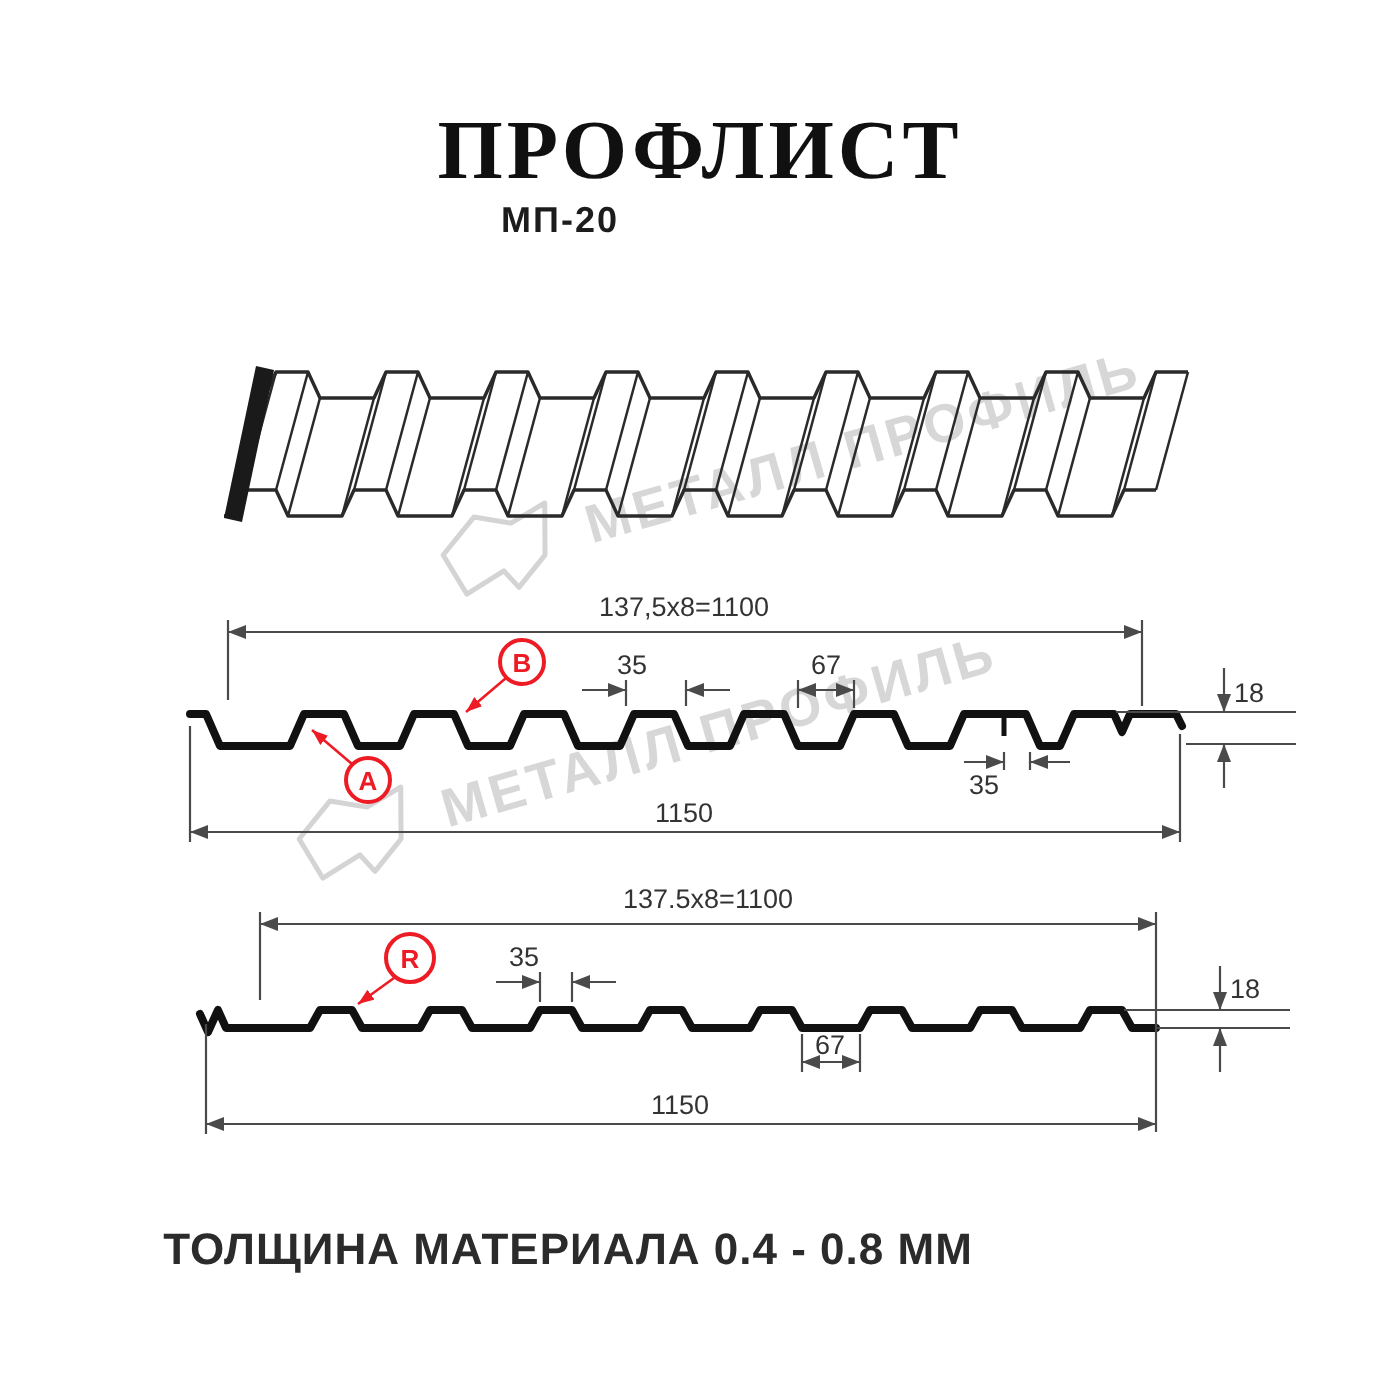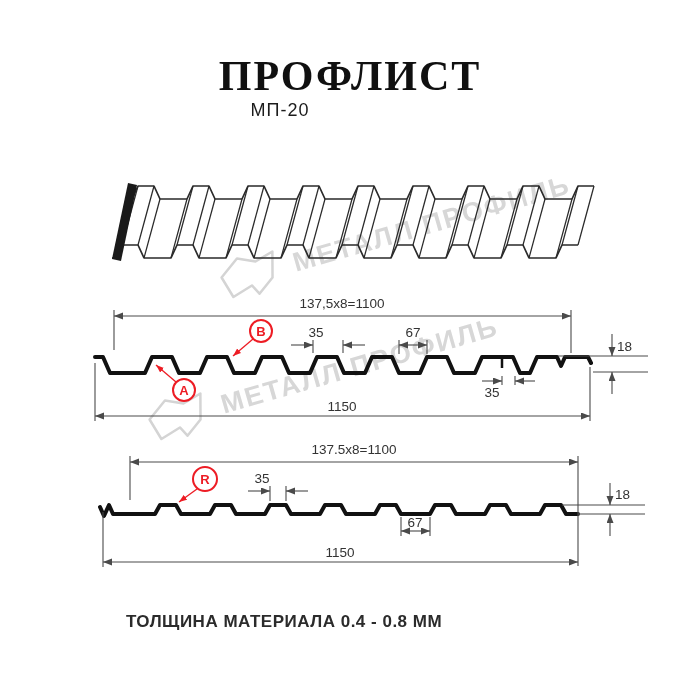--- a/index.html
+++ b/index.html
@@ -1,23 +1,23 @@
 <!DOCTYPE html>
 <html><head>
 <meta charset="utf-8">
 <style>
   html,body{margin:0;padding:0;background:#fff;}
   .page{position:relative;width:700px;height:700px;background:#ffffff;overflow:hidden;
         font-family:"Liberation Sans",sans-serif;}
   .title{position:absolute;top:52px;left:0;width:700px;text-align:center;
          font-size:42px;font-weight:bold;letter-spacing:2px;color:#101010;font-family:Liberation Serif, serif;}
   .subtitle{position:absolute;top:100px;left:0;width:560px;text-align:center;
-            font-size:18px;font-weight:normal;letter-spacing:1px;color:#1c1c1c;}
+            font-size:18px;font-weight:bold;letter-spacing:1px;color:#1c1c1c;}
   .footer{position:absolute;top:612px;left:0;width:568px;text-align:center;
-          font-size:17px;font-weight:bold;letter-spacing:0.5px;color:#2b2b2b;}
+          font-size:22px;font-weight:bold;letter-spacing:0.5px;color:#2b2b2b;}
   .wm{position:absolute;display:flex;align-items:center;gap:14px;
       transform:rotate(-16deg);transform-origin:left top;color:#d7d7d7;
       font-weight:bold;font-size:27px;letter-spacing:2px;white-space:nowrap;}
   .wm1{left:214px;top:262px;}
   .wm2{left:142px;top:404px;}
   .wm-logo{flex:0 0 auto;}
   .draw{position:absolute;left:0;top:0;}
   .dimtxt{font-family:"Liberation Sans",sans-serif;font-size:13.5px;fill:#333;}
   .redtxt{font-family:"Liberation Sans",sans-serif;font-size:13px;font-weight:bold;fill:#ed1c24;}
 </style>

